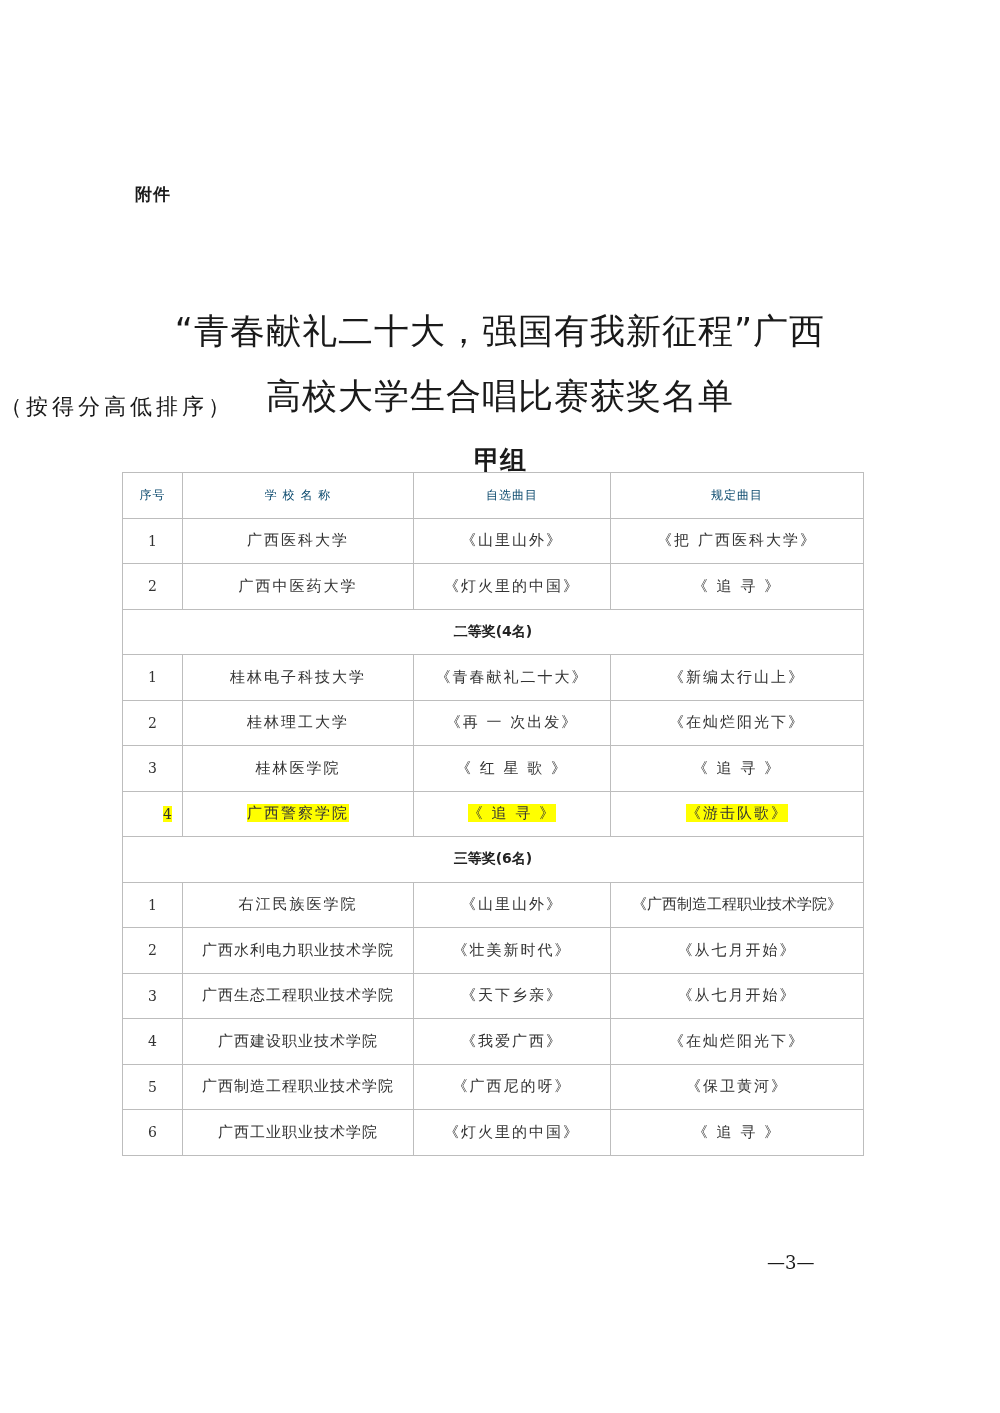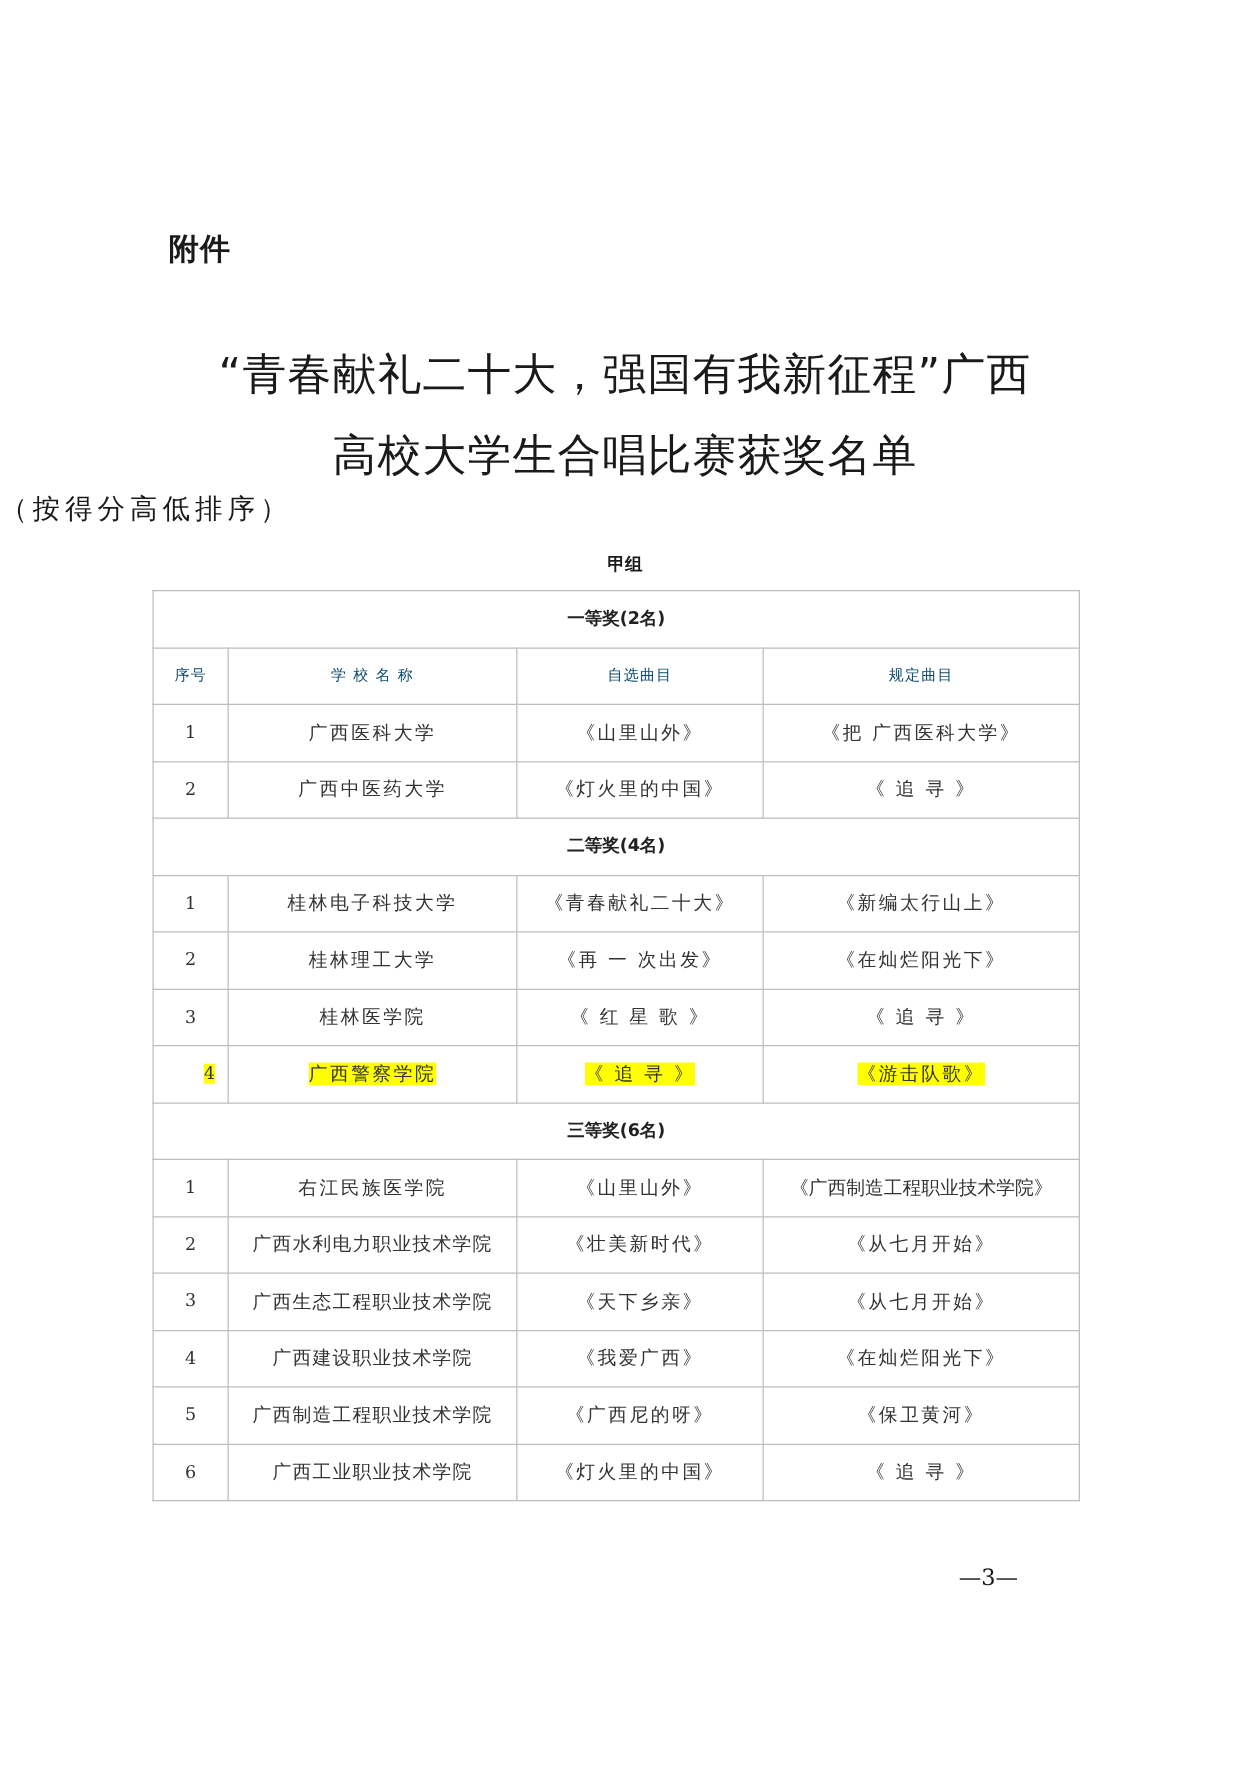--- a/index.html
+++ b/index.html
@@ -1,22 +1,22 @@
 <!DOCTYPE html>
 <html><head>
   <meta charset="utf-8">
   <style>
     html, body { margin: 0; padding: 0; background: #ffffff; }
     body { width: 1000px; height: 1413px; position: relative; overflow: hidden; font-family: "DejaVu Serif", "Liberation Serif", serif; color: #1a1a1a; }
-    .attachment { position: absolute; left: 135px; top: 183px; font-family: Liberation Mono, monospace; font-weight: bold; font-size: 24px; letter-spacing: 1px; }
-    .title { position: absolute; left: 0; width: 1000px; text-align: center; font-family: "DejaVu Sans", sans-serif; font-size: 35px; letter-spacing: 1px; }
+    .attachment { position: absolute; left: 135px; top: 183px; font-family: Liberation Mono, monospace; font-weight: bold; font-size: 17px; letter-spacing: 1px; }
+    .title { position: absolute; left: 0; width: 1000px; text-align: center; font-family: "DejaVu Sans", sans-serif; font-size: 35px; letter-spacing: 1px; margin-top: 32px; }
     .title.l1 { top: 276px; }
     .title.l2 { top: 341px; }
     .subtitle { position: absolute; top: 392px; left: 0; width: 1000px; text-align: left; font-size: 22px; letter-spacing: 4px; }
-    .group-title { position: absolute; top: 443px; left: 0; width: 1000px; text-align: center; font-family: "DejaVu Sans", sans-serif; font-weight: bold; font-size: 14px; }
+    .group-title { position: absolute; top: 443px; left: 0; width: 1000px; text-align: center; font-family: "DejaVu Sans", sans-serif; font-weight: bold; font-size: 26px; }
     table.awards { position: absolute; left: 122px; top: 472px; width: 741px; border-collapse: collapse; table-layout: fixed; }
     table.awards td { border: 1.5px solid #bdbdbd; height: 44.5px; text-align: center; vertical-align: middle; font-size: 15px; letter-spacing: 2px; padding: 0; color: #333; }
     table.awards td.section { font-family: "DejaVu Sans", sans-serif; font-size: 14px; font-weight: bold; letter-spacing: 0; color: #222; }
     table.awards td.head { font-family: "DejaVu Sans", sans-serif; font-size: 12px; font-weight: normal; color: #0c4a6e; letter-spacing: 1px; }
     table.awards td.idx { font-size: 14px; letter-spacing: 0; }
     .hl { background: #ffff00; }
     .page-num { position: absolute; left: 767px; top: 1252px; font-size: 18px; }
   </style>
 </head>
 <body>
@@ -29,23 +29,20 @@
 
 <table class="awards">
   <colgroup>
     <col style="width:60px">
       <col style="width:231px">
       <col style="width:197px">
       <col style="width:253px">
   </colgroup>
   <tbody>
 
-    <tr>
-      <td colspan="4" class="section">一等奖(2名)</td>
-    </tr>
     <tr>
       <td class="head">序号</td>
       <td class="head">学 校 名 称</td>
       <td class="head">自选曲目</td>
       <td class="head">规定曲目</td>
     </tr>
     <tr>
       <td class="idx">1</td>
       <td>广西医科大学</td>
       <td>《山里山外》</td>

